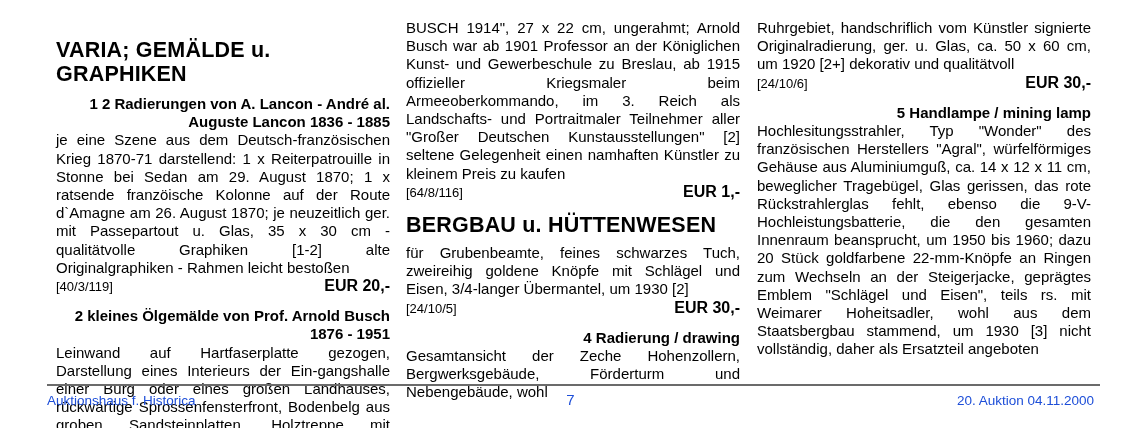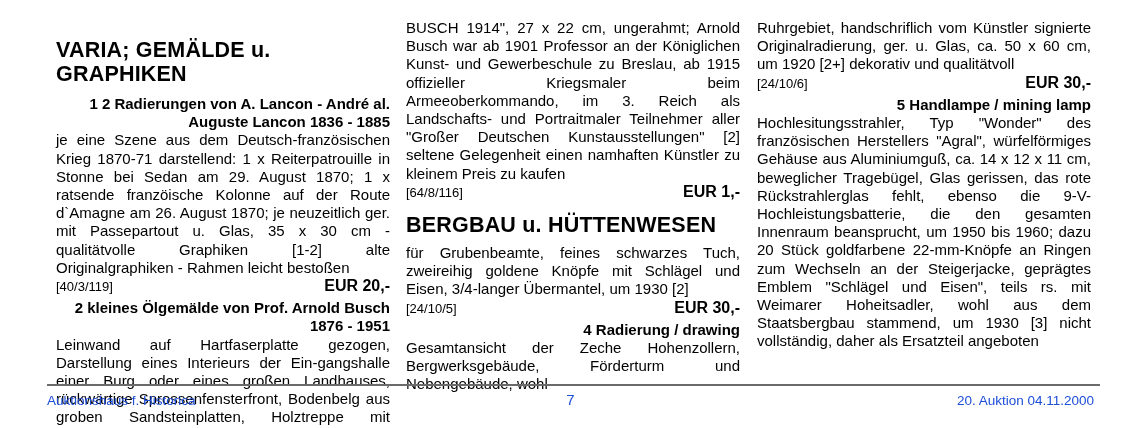--- a/index.html
+++ b/index.html
@@ -32,21 +32,21 @@
     letter-spacing: 0.2px;
     margin: 0 0 9px 0;
   }
   .col-2 .section-header { margin-top: 12px; margin-bottom: 7px; }
 
   .lot-heading {
     font-weight: bold;
     text-align: right;
     margin: 0;
   }
-  .lot-heading.gap { margin-top: 4px; }
+  .lot-heading.gap { margin-top: 12px; }
 
   .body-text { margin: 0; }
 
   .ref-price {
     display: flex;
     justify-content: space-between;
     align-items: baseline;
     height: 18.2px;
   }
   .ref { font-size: 13px; }

